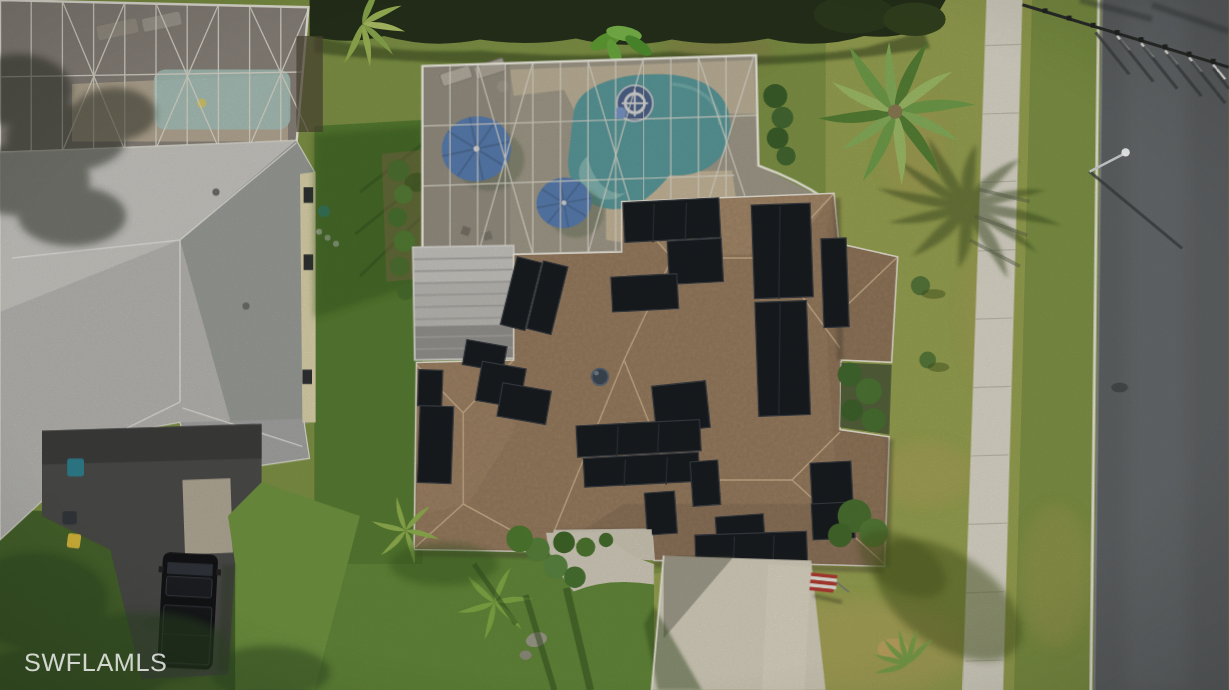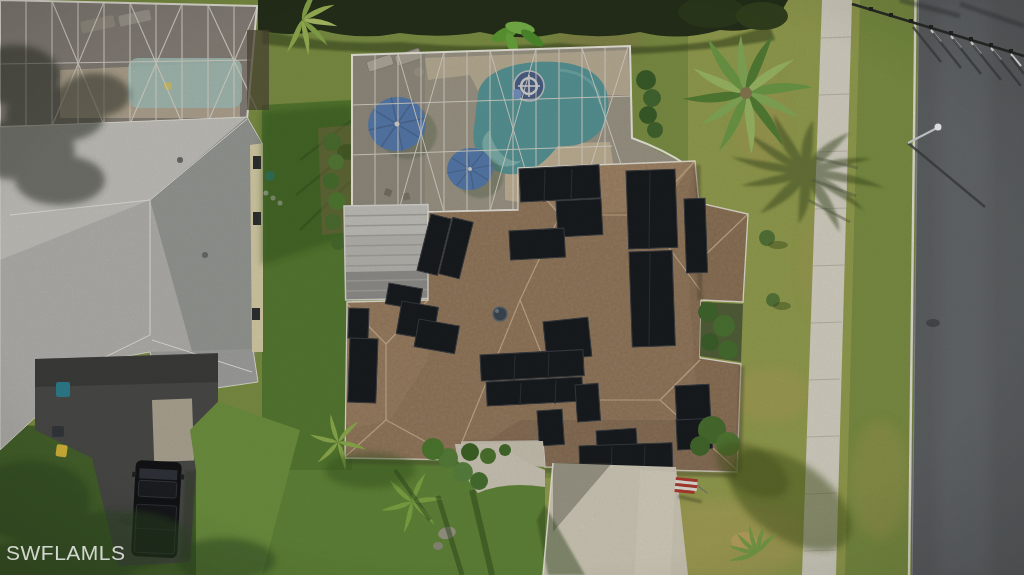--- a/index.html
+++ b/index.html
@@ -1,18 +1,18 @@
 <!DOCTYPE html>
 <html><head>
 <meta charset="utf-8">
 <style>
   html,body{margin:0;padding:0;background:#1a1a1a}
   .photo{position:relative;width:1024px;height:575px;overflow:hidden;font-family:"Liberation Sans",sans-serif;background:#7d9144}
   .photo svg{position:absolute;left:0;top:0}
-  .watermark{position:absolute;left:6px;top:541px;color:rgba(255,255,255,.78);font-size:21px;font-weight:500;letter-spacing:.5px;z-index:5;user-select:none}
+  .watermark{position:absolute;left:20px;top:541px;color:rgba(255,255,255,.78);font-size:21px;font-weight:500;letter-spacing:.5px;z-index:5;user-select:none}
 </style>
 </head>
 <body>
 
 <div class="photo">
 <svg width="1024" height="575" viewBox="0 0 1024 575" xmlns="http://www.w3.org/2000/svg">
 <defs>
   <filter id="soft" x="-60%" y="-60%" width="220%" height="220%">
           <feGaussianBlur stdDeviation="3"></feGaussianBlur>
         </filter>

